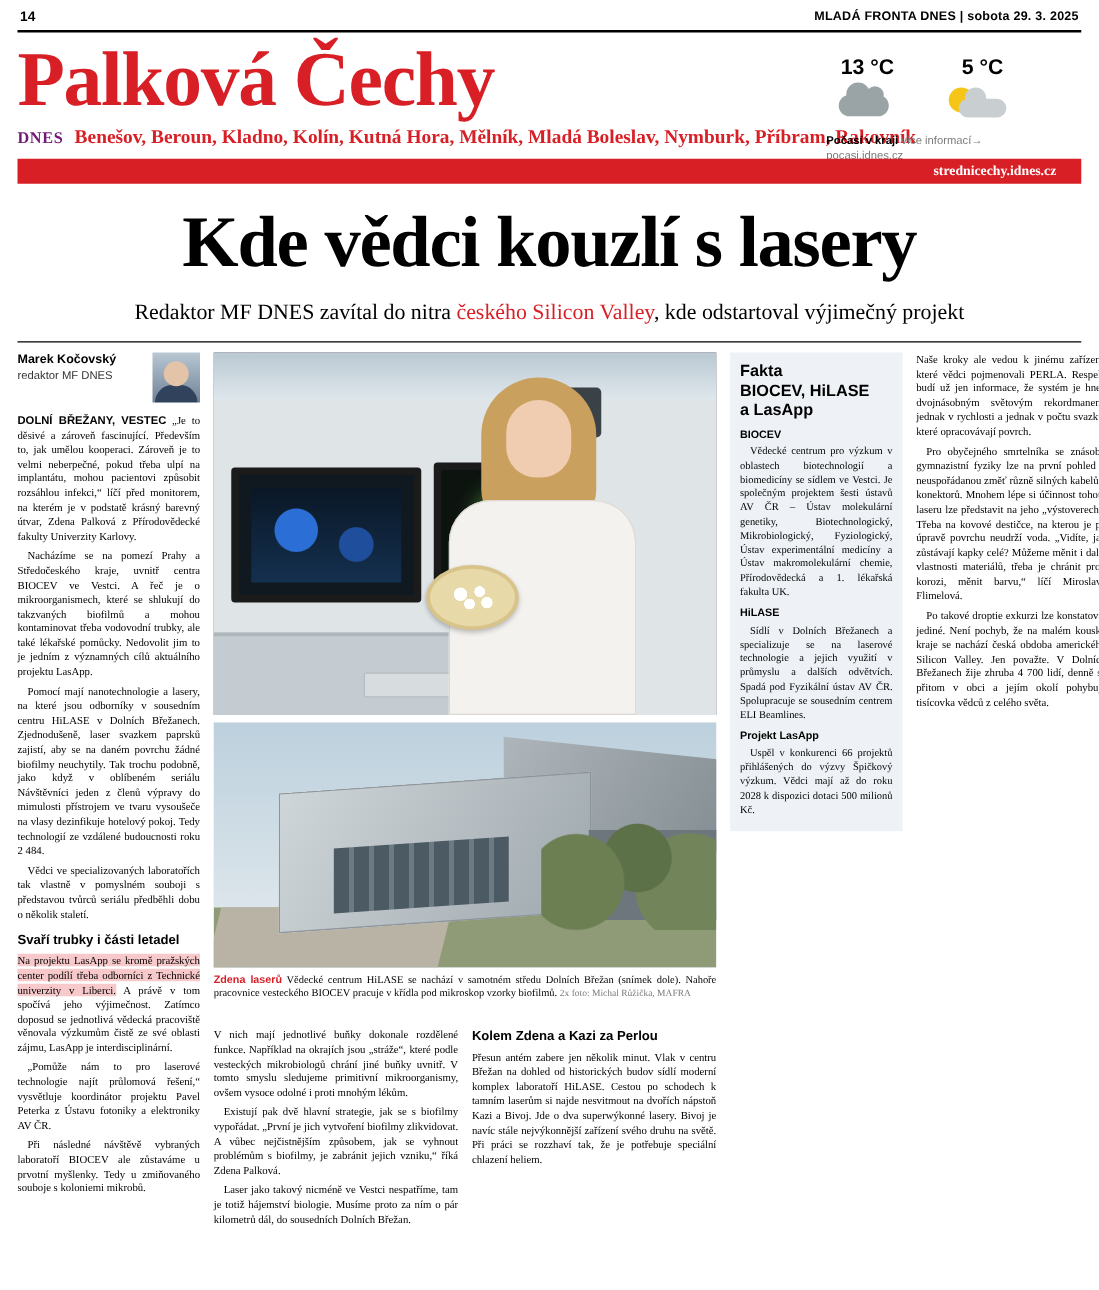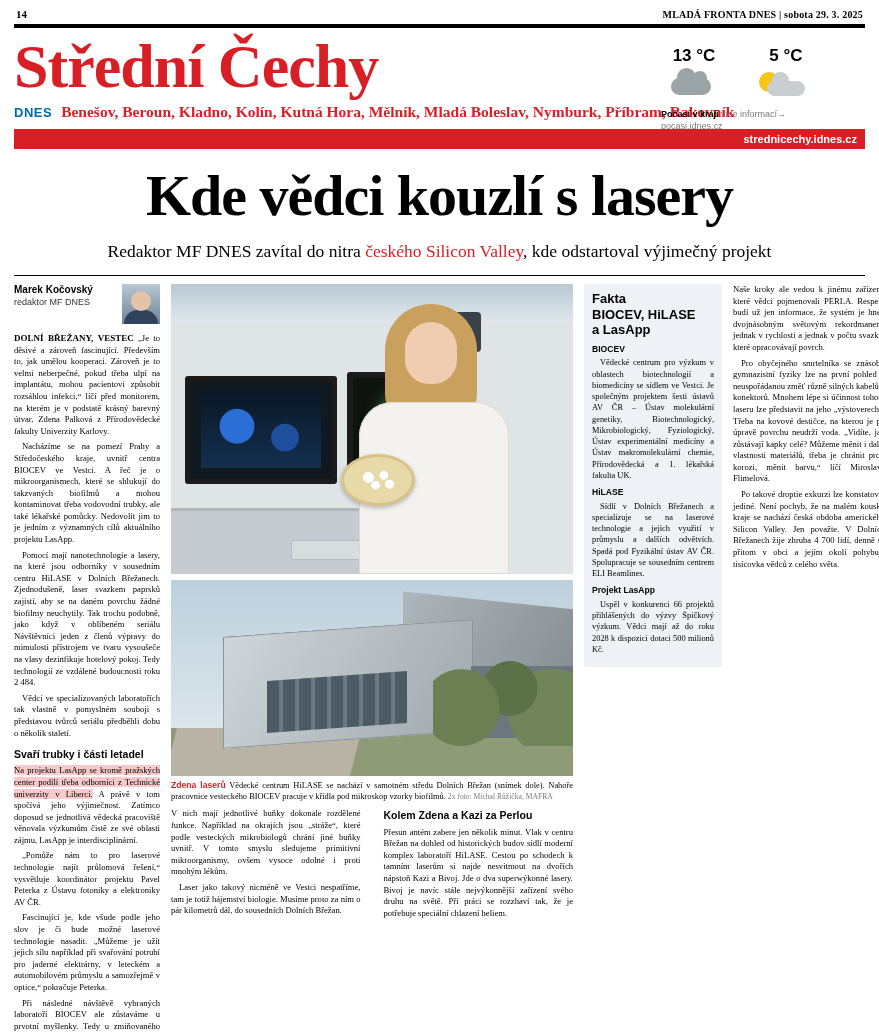--- a/index.html
+++ b/index.html
@@ -9,25 +9,25 @@
     height: 1032px;
     background: #ffffff;
     font-family: "Liberation Serif", serif;
     color: #000;
     overflow: hidden;
   }
   .page { position: relative; width: 879px; height: 1032px; padding: 0 14px; }
 
   
   .topbar {
-    display: flex; align-items: center; justify-content: space-between;
-    font-family: Liberation Serif, serif;
+    display: flex; align-items: flex-start; justify-content: space-between;
+    font-family: Liberation Sans, sans-serif;
     font-size: 10px; font-weight: bold;
     padding: 8px 2px 4px 2px;
-    border-bottom: 4px solid #000000;
+    border-bottom: 2px solid #000000;
   }
   .topbar .pageno { font-size: 11px; }
   .topbar .right { letter-spacing: .2px; }
 
   
   .masthead { position: relative; padding-top: 6px; }
   .masthead h1 {
     margin: 0; font-family: "Liberation Serif", serif;
     font-size: 62px; font-weight: bold; color: #d81f26;
     letter-spacing: -1px; line-height: 1.05;
@@ -69,35 +69,35 @@
     line-height: 1.35;
   }
   .weather-note .muted { color:#7a7a7a; }
   .weather-note b { font-weight: bold; }
 
   
   .dnesline {
     display: flex; align-items: baseline; gap: 9px; margin-top: 4px;
   }
   .dnes-badge {
-    font-family:Liberation Sans, sans-serif; font-weight: bold;
-    font-size: 13px; color:#0369a1; letter-spacing: .5px;
+    font-family:Liberation Serif, serif; font-weight: bold;
+    font-size: 13px; color:#701a75; letter-spacing: .5px;
   }
   .towns {
     font-family:"Liberation Serif", serif; font-weight: bold; font-size: 15.5px;
     color:#d81f26;
   }
 
   
   .redbar {
     margin-top: 8px; height: 20px; background:#d81f26; position: relative;
   }
   .redbar span {
-    position:absolute; right: 8px; top: 4px;
-    color:#fff; font-family:Liberation Sans, sans-serif;
+    position:absolute; right: 20px; top: 4px;
+    color:#fff; font-family:Liberation Serif, serif;
     font-size: 11px; font-weight: bold;
   }
 
   
   .headline {
     margin: 18px 0 16px 0; text-align: center;
     font-size: 58px; font-weight: bold; letter-spacing: -1px;
     line-height: 1.0;
   }
   .perex {
@@ -137,21 +137,21 @@
   }
   .mugshot:after {
     content:""; position:absolute; left: 9px; top: 7px; width: 20px; height: 20px;
     border-radius:50%; background:#e3c4a8;
   }
   .mugshot:before {
     content:""; position:absolute; left: 2px; bottom: 0; width: 34px; height: 14px;
     border-radius: 14px 14px 0 0; background:#31425c;
   }
   .lede-lead {
-    font-family:Liberation Serif, serif; font-weight:bold; font-size: 9px;
+    font-family:Liberation Sans, sans-serif; font-weight:bold; font-size: 9px;
   }
   .subhead {
     font-family:"Liberation Sans", sans-serif; font-weight:bold; font-size: 10.5px;
     margin: 8px 0 4px 0;
   }
   .hlred { background:#f7c9cb; }
 
   
   .photo-main {
     width: 100%; height: 290px; position: relative; overflow: hidden;
@@ -297,21 +297,21 @@
   <div class="topbar">
     <div class="pageno">14</div>
     <div class="right">
       <span>MLADÁ FRONTA DNES</span>
       <span>|</span>
       <span>sobota 29. 3. 2025</span>
     </div>
   </div>
 
   <div class="masthead">
-    <h1>Střední Čechy</h1>
+    <h1>Palková Čechy</h1>
 
     <div class="weather">
       <div class="weather-row">
         <div class="wcol">
           <div class="wtemp">13 °C</div>
           <div class="wicon">
               <span class="cloud"></span>
             </div>
         </div>
         <div class="wcol">
@@ -365,21 +365,20 @@
       <p>Nacházíme se na pomezí Prahy a Středočeského kraje, uvnitř centra BIOCEV ve Vestci. A řeč je o mikroorganismech, které se shlukují do takzvaných biofilmů a mohou kontaminovat třeba vodovodní trubky, ale také lékařské pomůcky. Nedovolit jim to je jedním z významných cílů aktuálního projektu LasApp.</p>
       <p>Pomocí mají nanotechnologie a lasery, na které jsou odborníky v sousedním centru HiLASE v Dolních Břežanech. Zjednodušeně, laser svazkem paprsků zajistí, aby se na daném povrchu žádné biofilmy neuchytily. Tak trochu podobně, jako když v oblíbeném seriálu Návštěvníci jeden z členů výpravy do mimulosti přístrojem ve tvaru vysoušeče na vlasy dezinfikuje hotelový pokoj. Tedy technologií ze vzdálené budoucnosti roku 2 484.</p>
       <p>Vědci ve specializovaných laboratořích tak vlastně v pomyslném souboji s představou tvůrců seriálu předběhli dobu o několik staletí.</p>
 
       <div class="subhead">Svaří trubky i části letadel</div>
 
       <p class="noind">
         <span class="hlred">Na projektu LasApp se kromě pražských center podílí třeba odborníci z Technické univerzity v Liberci.</span><span> A právě v tom spočívá jeho výjimečnost. Zatímco doposud se jednotlivá vědecká pracoviště věnovala výzkumům čistě ze své oblasti zájmu, LasApp je interdisciplinární.</span>
       </p>
       <p>„Pomůže nám to pro laserové technologie najít průlomová řešení,“ vysvětluje koordinátor projektu Pavel Peterka z Ústavu fotoniky a elektroniky AV ČR.</p>
-      <p>Fascinující je, kde všude podle jeho slov je či bude možné laserové technologie nasadit. „Můžeme je užít jejich sílu například při svařování potrubí pro jaderné elektrárny, v leteckém a automobilovém průmyslu a samozřejmě v optice,“ pokračuje Peterka.</p>
       <p>Při následné návštěvě vybraných laboratoří BIOCEV ale zůstaváme u prvotní myšlenky. Tedy u zmiňovaného souboje s koloniemi mikrobů.</p>
     </div>
 
     <div class="col">
       <div class="photo-main">
         <div class="pm-bg"></div>
         <div class="pm-ceiling"></div>
         <div class="pm-wall"></div>
         <div class="pm-bench"></div>
         <div class="pm-monitor1"></div>
@@ -403,23 +402,24 @@
         <div class="ps-glass"></div>
         <div class="ps-b3"></div>
         <div class="ps-trees"></div>
       </div>
 
       <div class="caption">
         <span class="lead">Zdena laserů</span><span> Vědecké centrum HiLASE se nachází v samotném středu Dolních Břežan (snímek dole). Nahoře pracovnice vesteckého BIOCEV pracuje v křídla pod mikroskop vzorky biofilmů.</span>
         <span class="credit">2x foto: Michal Růžička, MAFRA</span>
       </div>
 
-      <div style="display:grid; grid-template-columns: 1fr 1fr; column-gap: 23px; margin-top:6px;">
+      <div style="display:grid; grid-template-columns: 1fr 1fr; column-gap: 11px; margin-top:22px;">
         <div>
           <p class="noind">V nich mají jednotlivé buňky dokonale rozdělené funkce. Například na okrajích jsou „stráže“, které podle vesteckých mikrobiologů chrání jiné buňky uvnitř. V tomto smyslu sledujeme primitivní mikroorganismy, ovšem vysoce odolné i proti mnohým lékům.</p>
+          <p>Existují pak dvě hlavní strategie, jak se s biofilmy vypořádat. „První je jich vytvoření biofilmy zlikvidovat. A vůbec nejčistnějším způsobem, jak se vyhnout problémům s biofilmy, je zabránit jejich vzniku,“ říká Zdena Palková.</p>
           <p>Laser jako takový nicméně ve Vestci nespatříme, tam je totiž hájemství biologie. Musíme proto za ním o pár kilometrů dál, do sousedních Dolních Břežan.</p>
         </div>
         <div>
           <div class="subhead" style="margin-top:0">Kolem Zdena a Kazi za Perlou</div>
           <p class="noind">Přesun antém zabere jen několik minut. Vlak v centru Břežan na dohled od historických budov sídlí moderní komplex laboratoří HiLASE. Cestou po schodech k tamním laserům si najde nesvitmout na dvořích nápstoň Kazi a Bivoj. Jde o dva superwýkonné lasery. Bivoj je navíc stále nejvýkonnější zařízení svého druhu na světě. Při práci se rozzhaví tak, že je potřebuje speciální chlazení heliem.</p>
         </div>
       </div>
     </div>
 
     <div class="col col-narrow">

